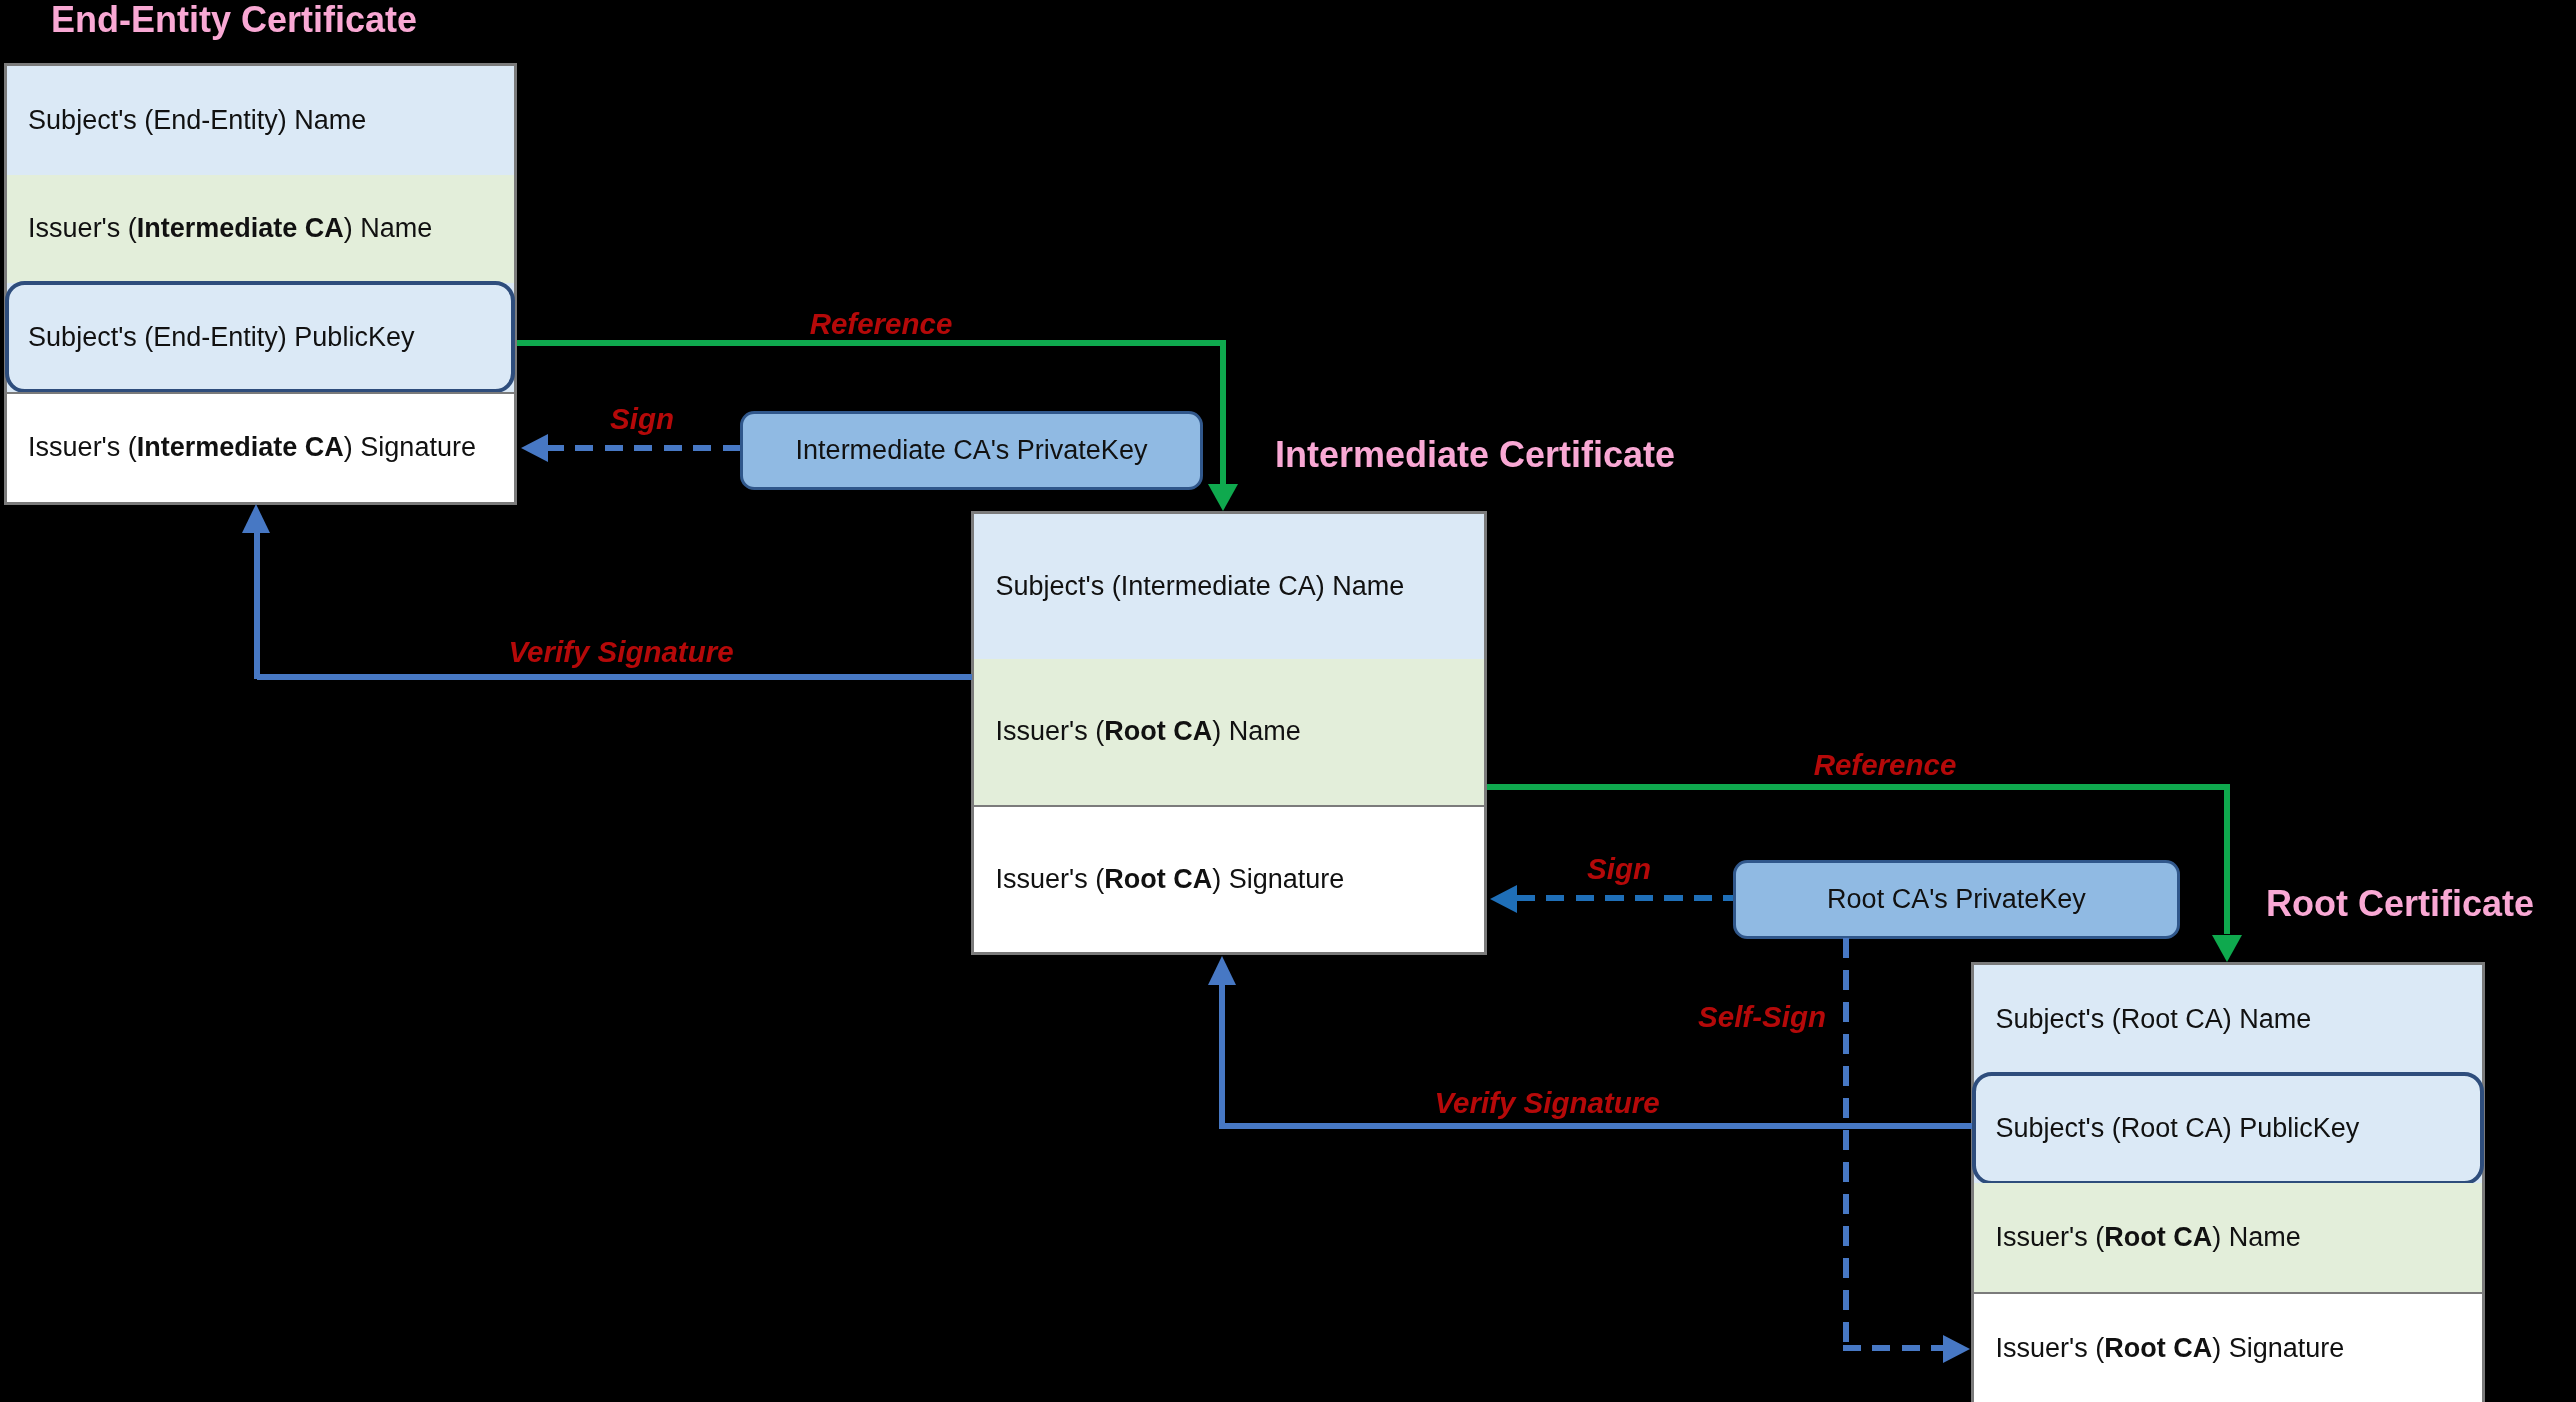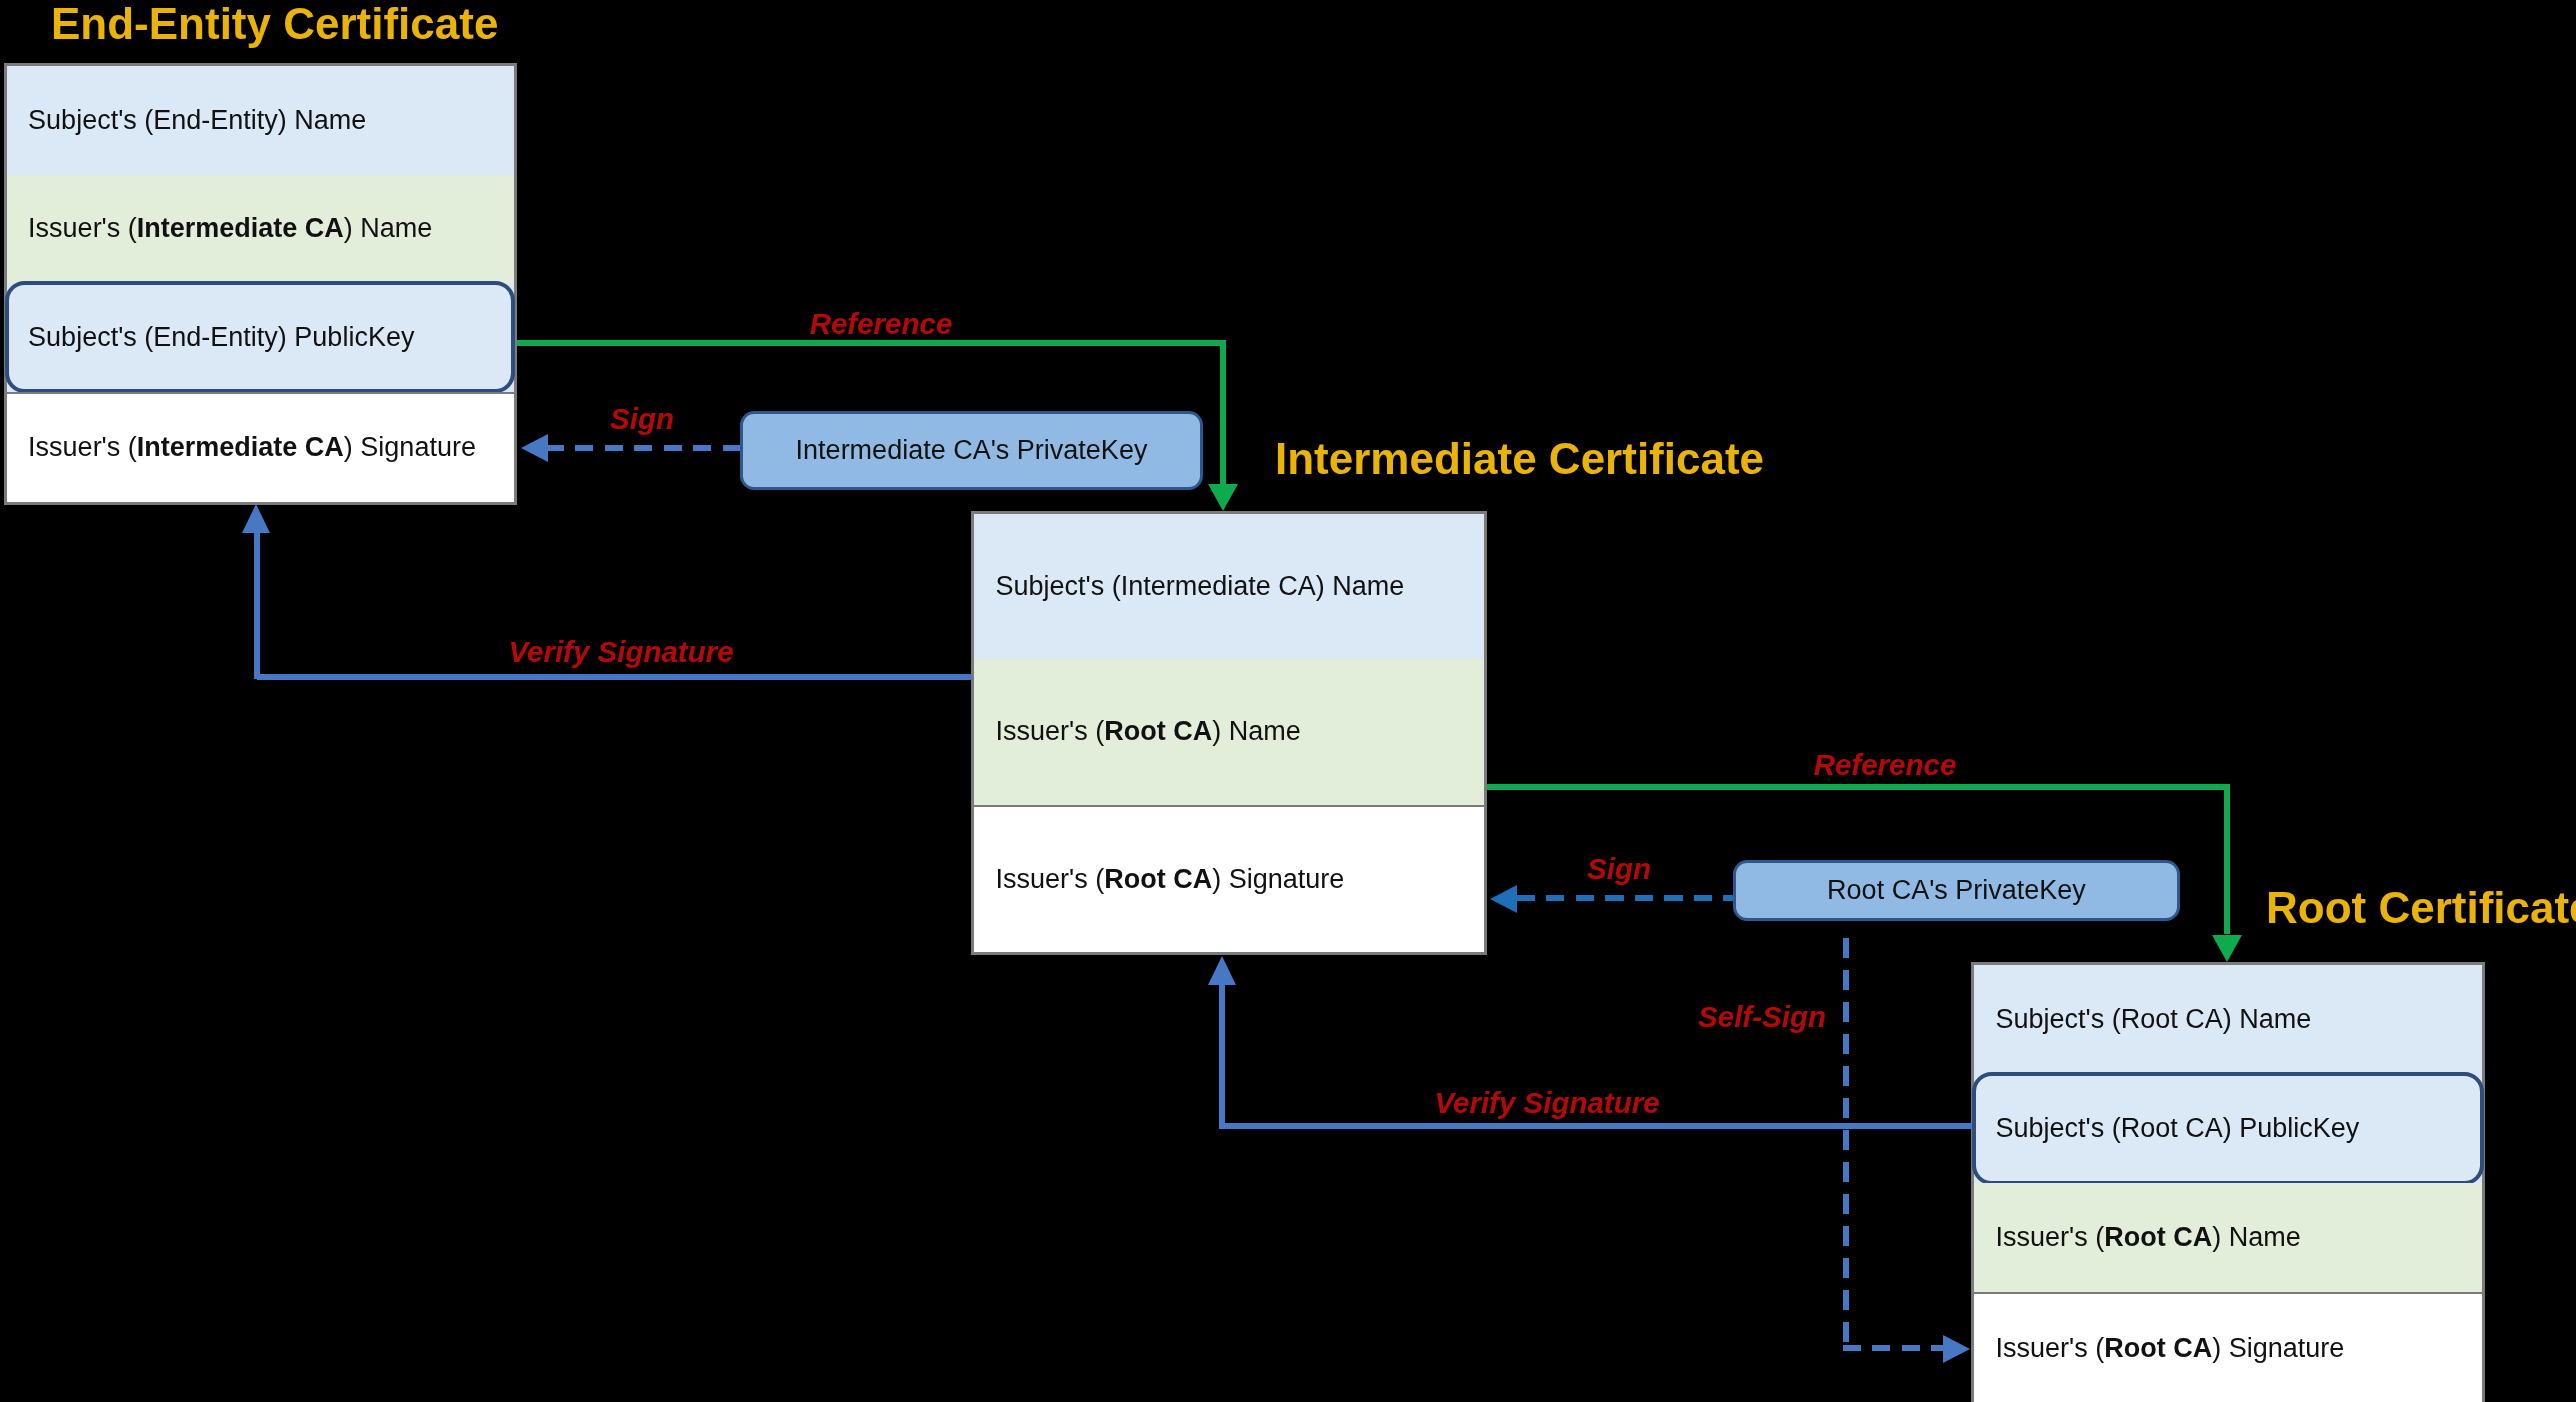--- a/index.html
+++ b/index.html
@@ -23,21 +23,21 @@
   .row.pubkey{background:#dbe9f6;}
   .pubkey-frame{
     position:absolute;left:-1.8px;right:-1.8px;top:-1.8px;bottom:-1.8px;
     border:4.5px solid #2e4d7c;border-radius:19.7px;background:#dbe9f6;
     box-sizing:border-box;
   }
   .row .txt{position:relative;z-index:2;}
   .row b{font-weight:bold;}
   
   .cert-title{
-    position:absolute;font-size:44px;font-weight:bold;color:#eab308;
+    position:absolute;font-size:36px;font-weight:bold;color:#f9a8d4;
     white-space:nowrap;line-height:1.1;
   }
   
   .pkey{
     position:absolute;background:#90bae3;border:3.6px solid #30578b;border-radius:14.3px;
     display:flex;align-items:center;justify-content:center;
     font-size:27px;color:#111;box-sizing:border-box;white-space:nowrap;
   }
   
   .line{position:absolute;}
@@ -110,21 +110,21 @@
       <span class="txt"><span>Issuer's (</span><b>Root CA</b><span>) Name</span></span>
     </div>
     <div class="row white">
       <span class="txt"><span>Issuer's (</span><b>Root CA</b><span>) Signature</span></span>
     </div>
   </div>
 
   <div class="pkey" style="left:740px;top:411px;width:463px;height:79px;">
     <span>Intermediate CA's PrivateKey</span>
   </div>
-  <div class="pkey" style="left:1733px;top:860px;width:447px;height:61px;">
+  <div class="pkey" style="left:1733px;top:860px;width:447px;height:79px;">
     <span>Root CA's PrivateKey</span>
   </div>
 
   <div class="line green-line" style="left:517px;top:340px;width:709px;height:6.3px;"></div>
   <div class="line green-line" style="left:1220px;top:340px;width:6.3px;height:144px;"></div>
   <div class="arr arr-down-green" style="left:1208px;top:484px;"></div>
   <div class="edge-label" style="left:881px;top:309px;">Reference</div>
 
   <div class="arr arr-left-royal" style="left:521px;top:434px;"></div>
   <div class="line dash-h royal" style="left:546px;top:445px;width:194px;"></div>

